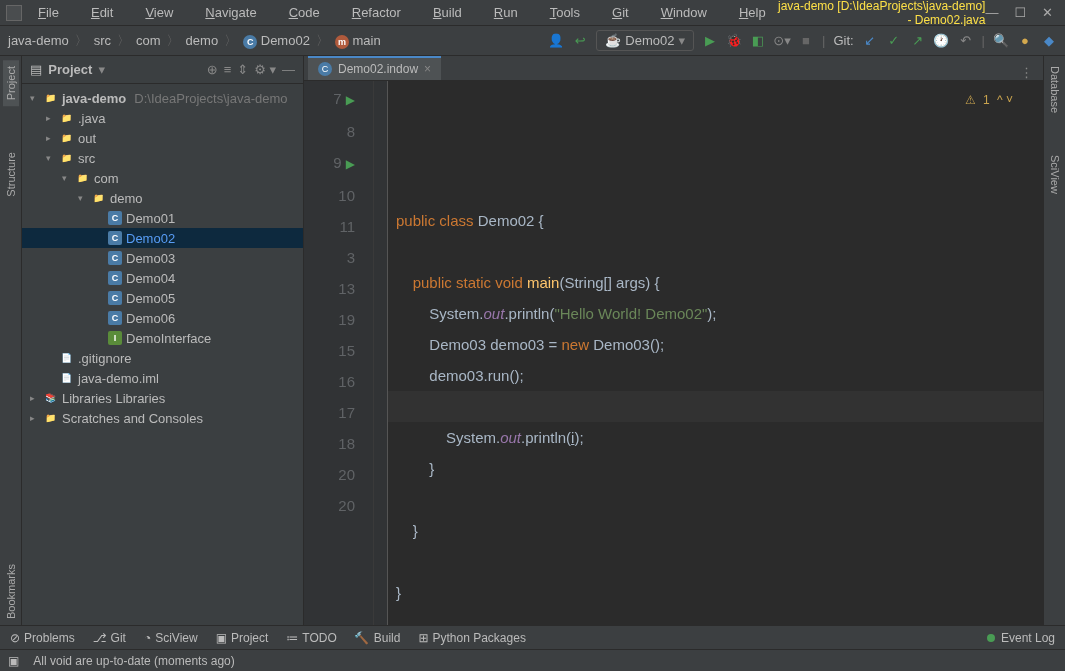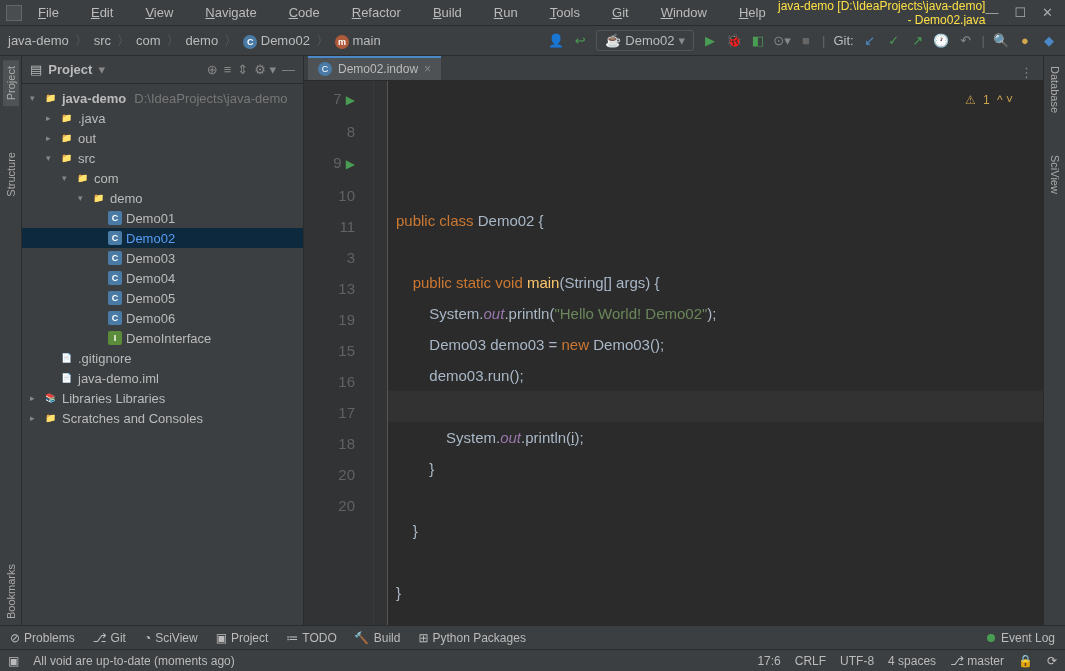--- a/index.html
+++ b/index.html
@@ -312,22 +312,13 @@
     </div>
   <div class="right">
       <span class="green-dot"></span>
       <span>Event Log</span>
     </div>
 </div>
 
 <div class="statusbar">
   <span>▣</span>
   <span>All void are up-to-date (moments ago)</span>
-  <div class="right">
-    <span>17:6</span>
-    <span>CRLF</span>
-    <span>UTF-8</span>
-    <span>4 spaces</span>
-    <span>⎇ <span>master</span></span>
-    <span>🔒</span>
-    <span>⟳</span>
-  </div>
 </div>
 
 </body></html>

